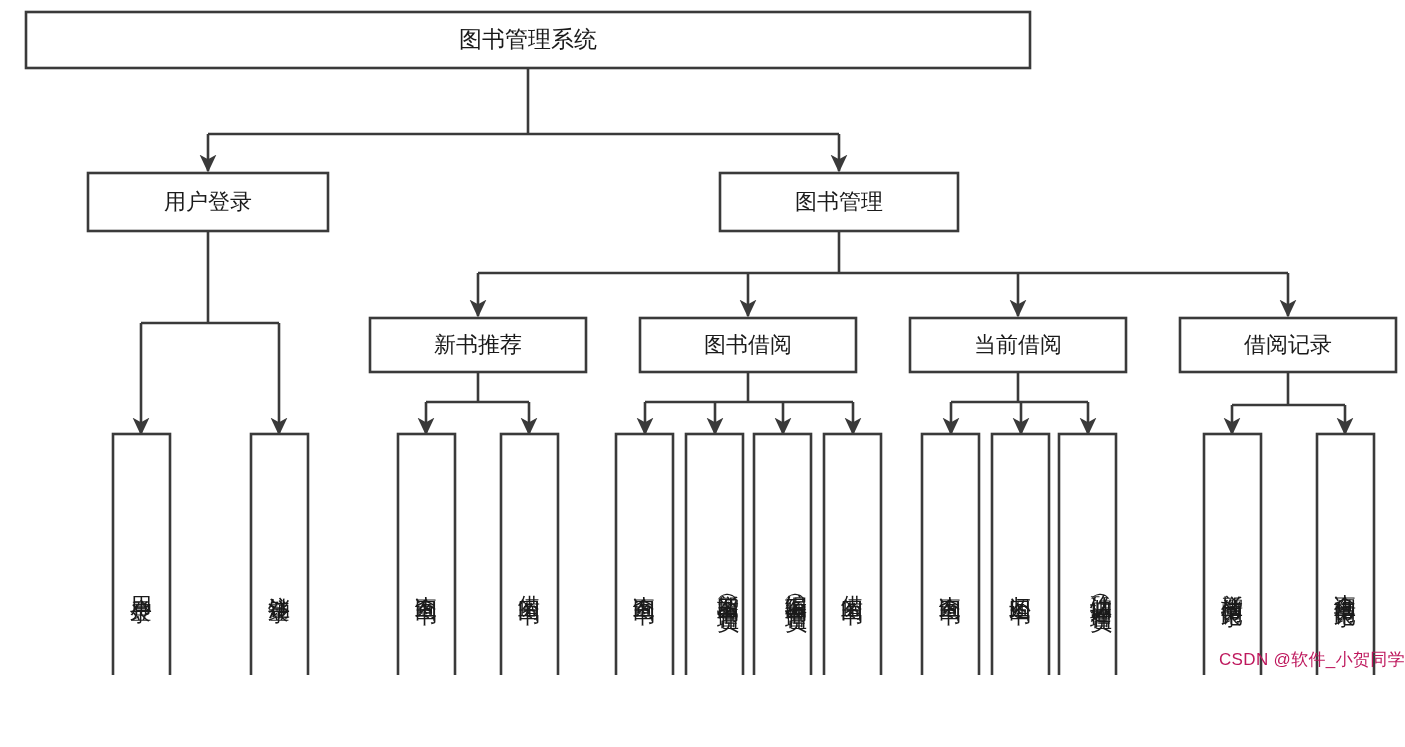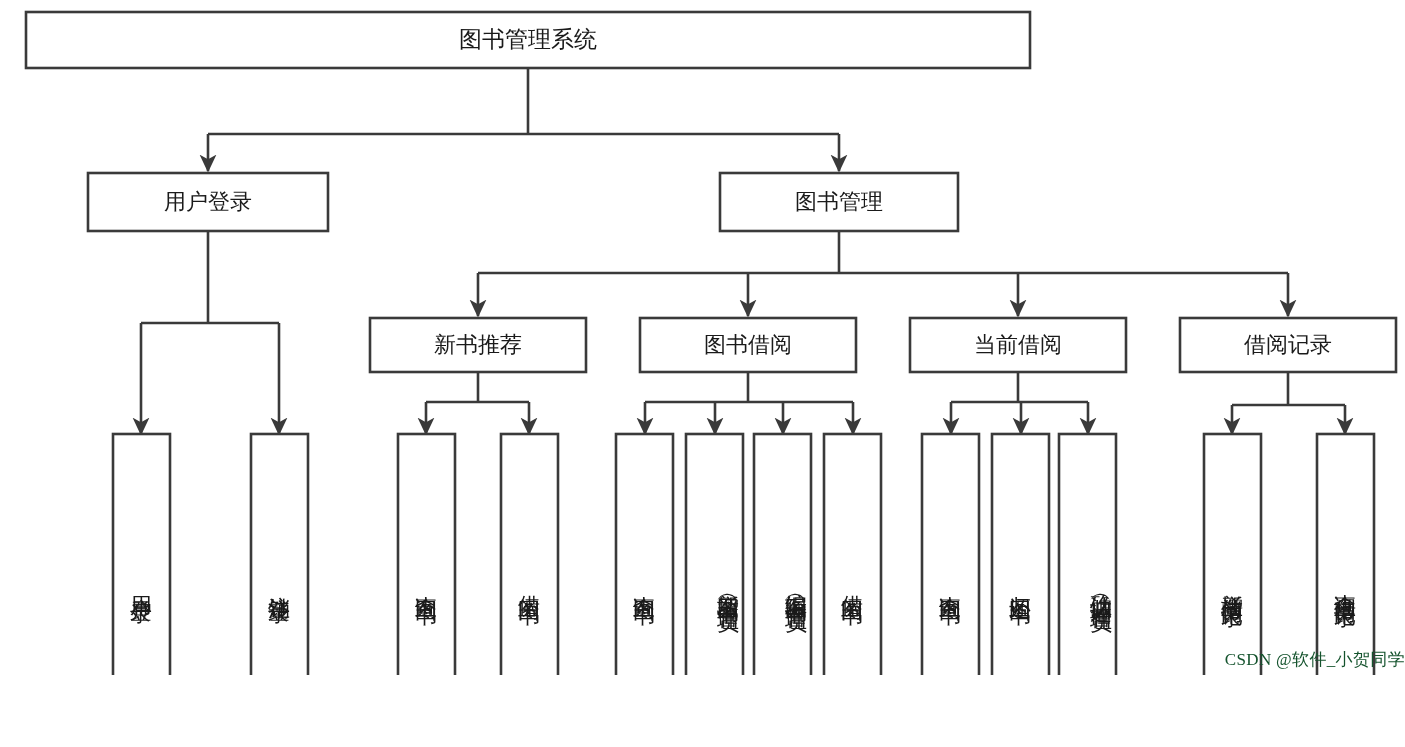--- a/index.html
+++ b/index.html
@@ -67,23 +67,23 @@
     line-height: 1.32;
     letter-spacing: 0.12em;
     color: #1a1a1a;
     white-space: nowrap;
     pointer-events: none;
   }
   #watermark {
     position: absolute;
     right: 8px;
     bottom: 4px;
-    font-family: Liberation Serif, serif;
+    font-family: Liberation Sans, sans-serif;
     font-size: 17px;
-    color: #14532d;
+    color: #be185d;
     letter-spacing: 0.02em;
     white-space: nowrap;
   }
 </style>
 </head>
 <body>
 
 <div id="diagram-root">
 
   <svg id="tree-svg" viewBox="0 0 1405 747">

